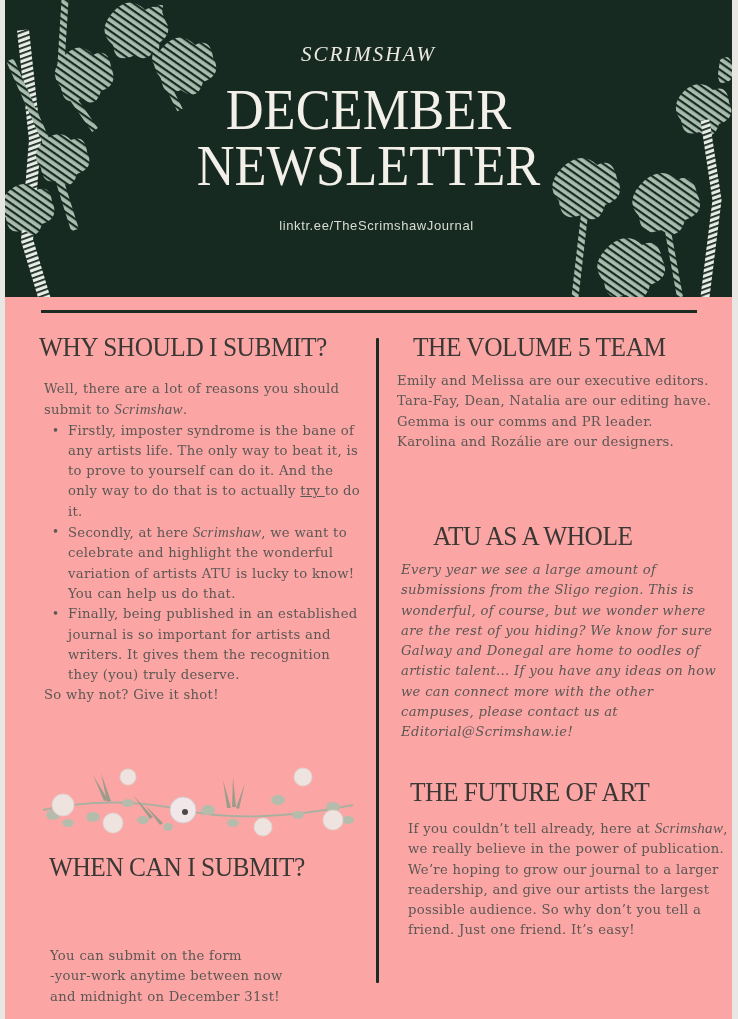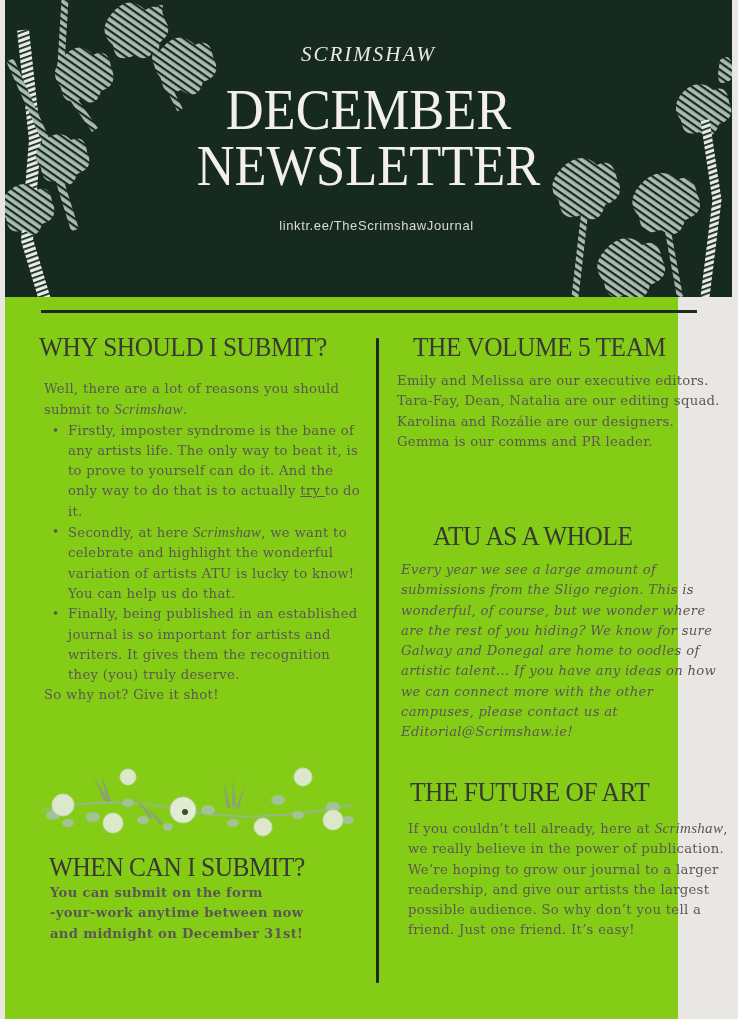--- a/index.html
+++ b/index.html
@@ -3,22 +3,22 @@
 <meta charset="utf-8">
 <style>
   html, body { margin: 0; padding: 0; }
   body {
     width: 738px; height: 1019px; overflow: hidden;
     background: #e9e7e4;
     position: relative;
     font-family: "DejaVu Serif", serif;
   }
   .page {
-    position: absolute; left: 5px; top: 0; width: 673px; height: 1019px;
-    background: #84cc16;
+    position: absolute; left: 5px; top: 0; width: 727px; height: 1019px;
+    background: #fca5a5;
   }
   .header {
     position: absolute; left: 0; top: 0; width: 727px; height: 297px;
     background: #172a21; overflow: hidden;
   }
   .header svg.deco { position: absolute; top: 0; left: 0; }
   .brand {
     position: absolute; top: 42px; left: 0; width: 727px; text-align: center;
     color: #ece9e2; font-style: italic; letter-spacing: 2px;
     font-family: "Liberation Serif", serif; font-size: 21px;
@@ -166,33 +166,33 @@
         <circle cx="300" cy="55" r="10"></circle>
           <circle cx="230" cy="62" r="9"></circle>
       </g>
       <circle cx="150" cy="45" r="13" fill="#f1f3f4" stroke="#c9d3d6"></circle>
       <circle cx="152" cy="47" r="3" fill="#2c3a36"></circle>
     </g>
   </svg>
 
   <div class="h2" style="left:44px; top:852px;">WHEN CAN I SUBMIT?</div>
 
-  <div class="body-text" style="left:45px; top:883px; width:320px;font-weight:bold;">
+  <div class="body-text" style="left:45px; top:946px; width:320px;">
     <p>You can submit on the form</p>
     <p><a class="link-text">-your-work</a><span> anytime between now</span></p>
     <p>and midnight on December 31st!</p>
   </div>
 
   <div class="h2" style="left:408px; top:332px;">THE VOLUME 5 TEAM</div>
 
   <div class="body-text" style="left:392px; top:371px; width:330px;">
     <p>Emily and Melissa are our executive editors.</p>
-    <p>Tara-Fay, Dean, Natalia are our editing squad.</p>
+    <p>Tara-Fay, Dean, Natalia are our editing have.</p>
+    <p>Gemma is our comms and PR leader.</p>
     <p>Karolina and Rozálie are our designers.</p>
-    <p>Gemma is our comms and PR leader.</p>
   </div>
 
   <div class="h2" style="left:428px; top:521px;">ATU AS A WHOLE</div>
 
   <div class="body-text" style="left:396px; top:560px; width:326px;font-style:italic;">
     <p>Every year we see a large amount of submissions from the Sligo region. This is wonderful, of course, but we wonder where are the rest of you hiding? We know for sure Galway and Donegal are home to oodles of artistic talent... If you have any ideas on how we can connect more with the other campuses, please contact us at Editorial@Scrimshaw.ie!</p>
   </div>
 
   <div class="h2" style="left:405px; top:777px;">THE FUTURE OF ART</div>
 

